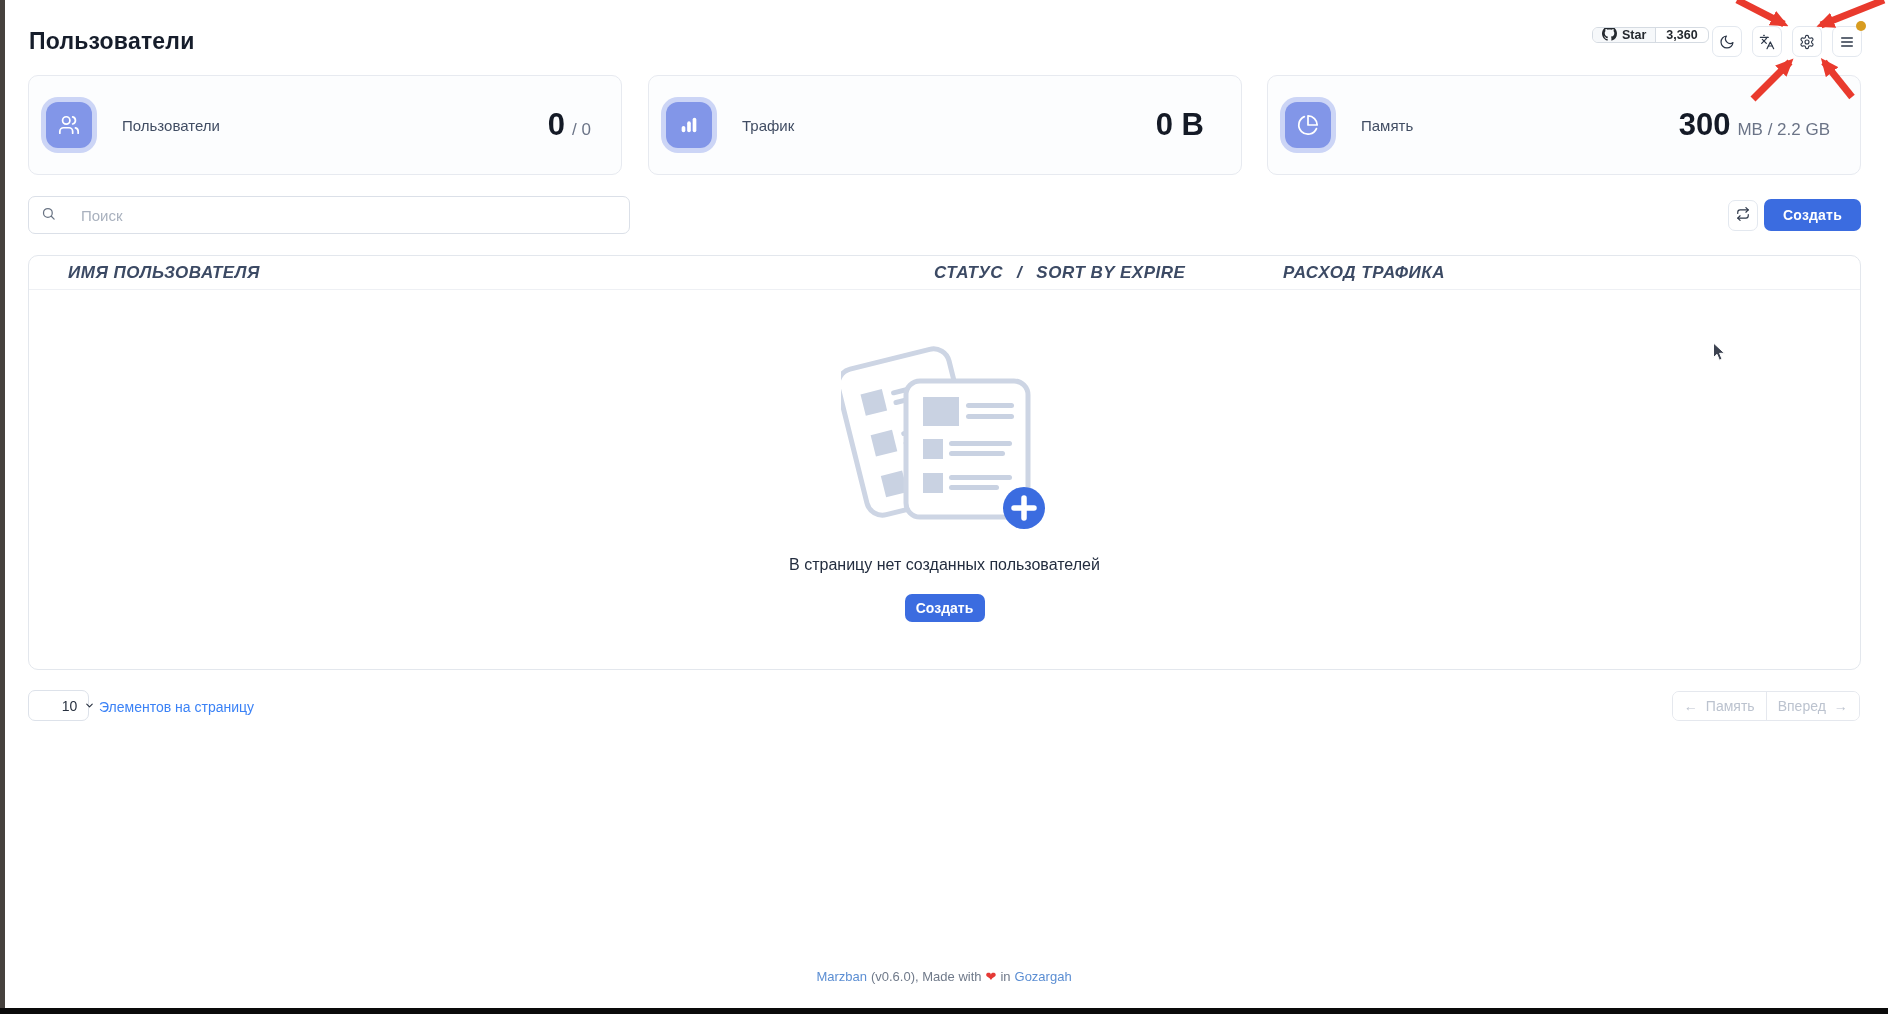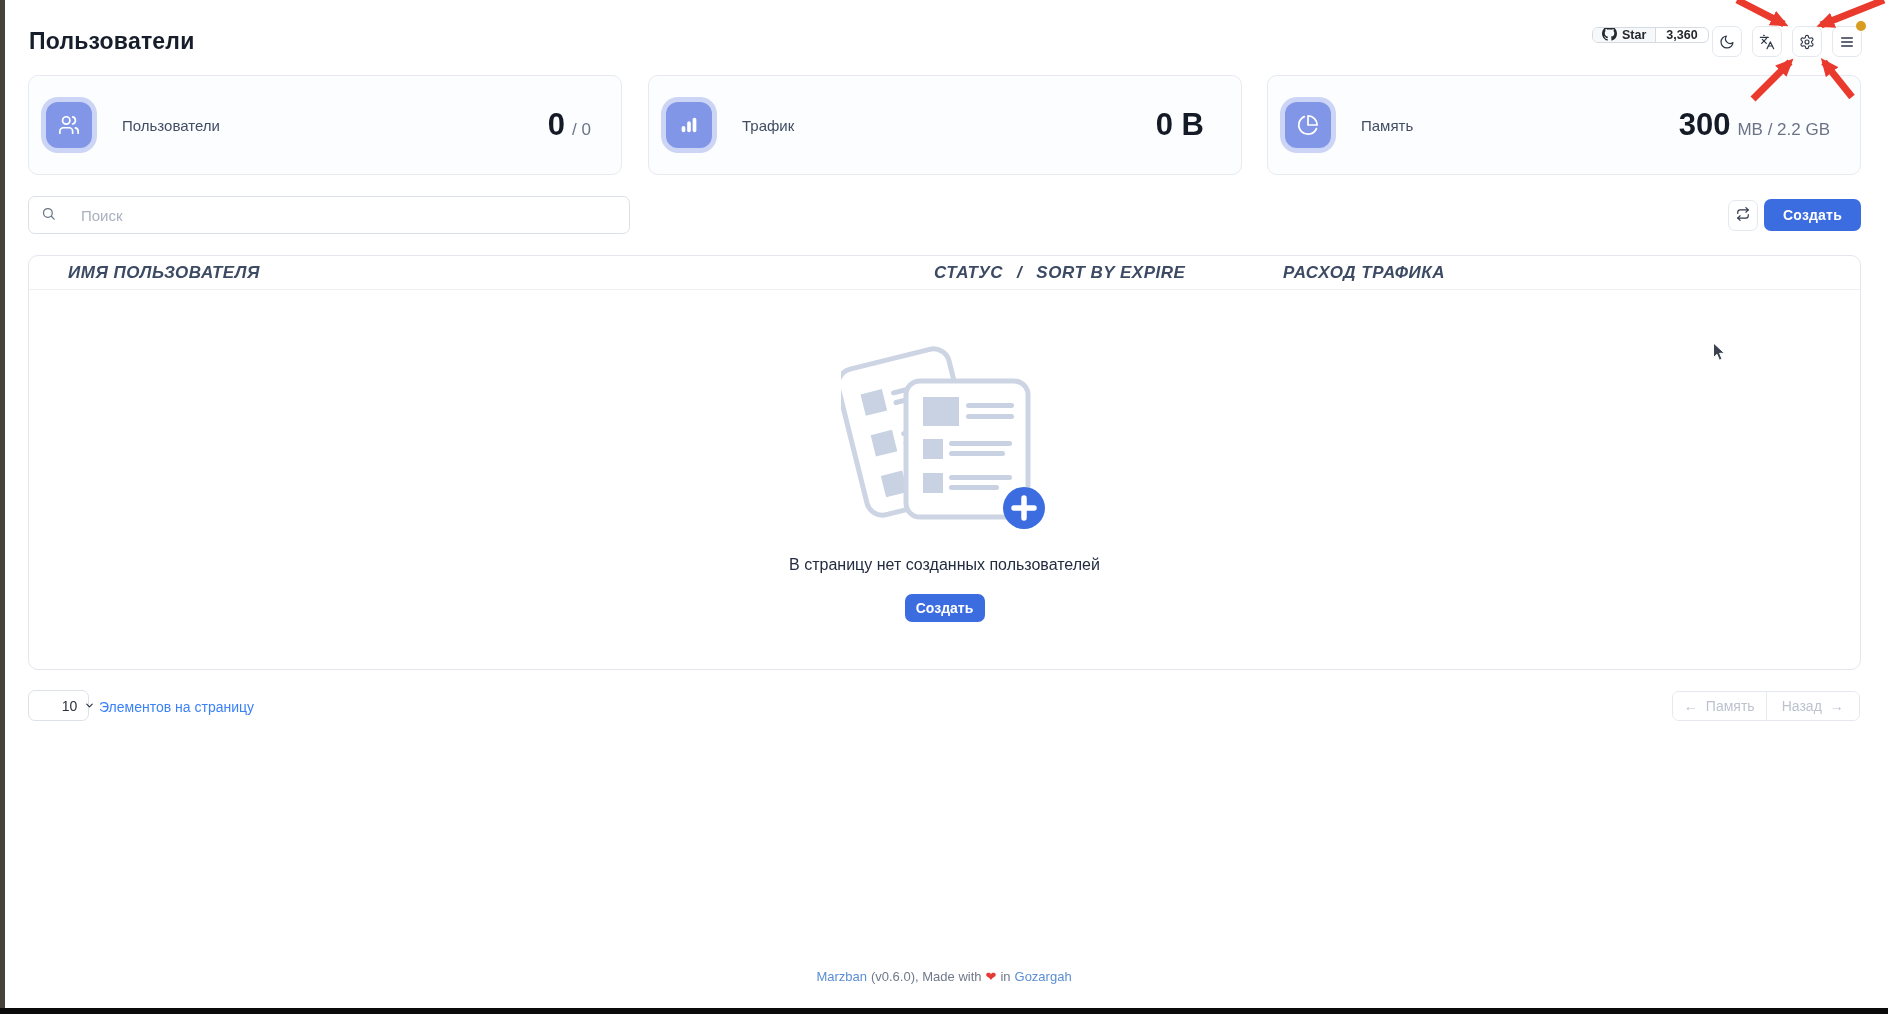--- a/index.html
+++ b/index.html
@@ -278,21 +278,21 @@
   </span>
 </div>
 <div class="abs per-page-label">Элементов на страницу</div>
 
 <div class="abs pager">
   <button class="pager-btn">
     <span>←</span>
     <span>Память</span>
   </button>
   <button class="pager-btn">
-    <span>Назад</span>
+    <span>Вперед</span>
     <span>→</span>
   </button>
 </div>
 
 <div class="abs footer">
   <span class="link">Marzban</span>
   <span>(v0.6.0), Made with</span>
   <span class="heart">❤</span>
   <span>in</span>
   <span class="link">Gozargah</span>

